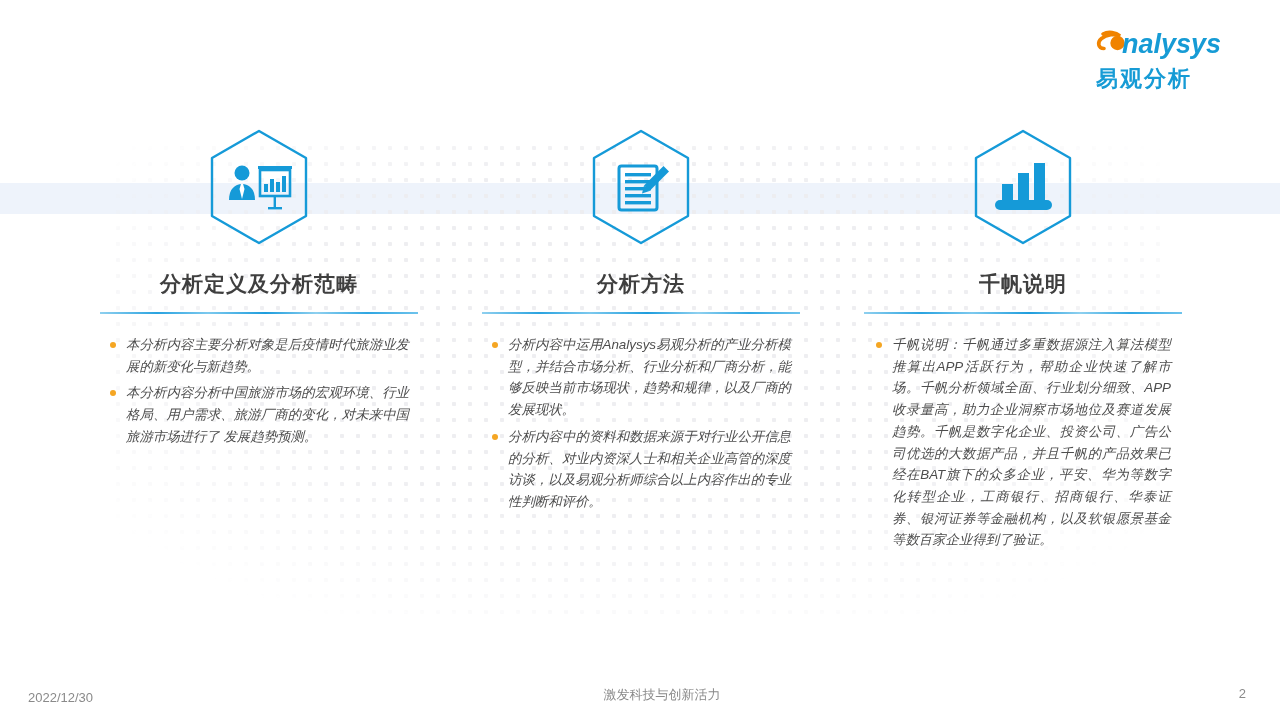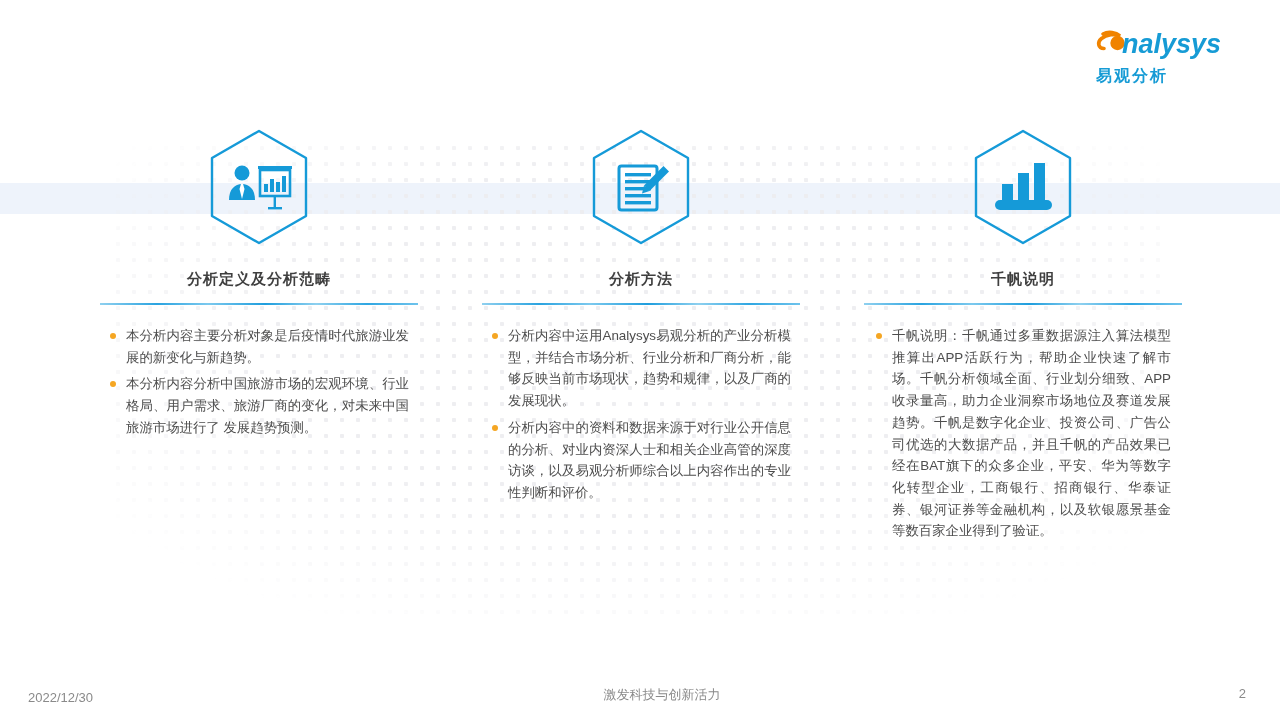--- a/index.html
+++ b/index.html
@@ -75,21 +75,21 @@
     position: absolute;
     right: 24px;
     top: 26px;
     width: 160px;
     line-height: 1;
   }
   .logo-mark { display: block; }
   .logo-cn {
     display: block;
     margin-top: 3px;
-    font-size: 16px;
+    font-size: 22px;
     color: #169bd5;
     letter-spacing: 2px;
     font-weight: 700;
   }
 
   
   .columns {
     position: absolute;
     left: 0;
     top: 128px;
@@ -108,21 +108,21 @@
 
   .icon-hex {
     width: 108px;
     height: 118px;
     position: relative;
   }
   .icon-hex svg { display: block; }
 
   .col-heading {
     margin-top: 24px;
-    font-size: 15px;
+    font-size: 21px;
     font-weight: 700;
     color: #3f3f3f;
     letter-spacing: 1px;
     text-align: center;
     white-space: nowrap;
   }
   .col-rule {
     margin-top: 14px;
     width: 318px;
     height: 2px;
@@ -135,20 +135,21 @@
     list-style: none;
   }
   .bullet {
     position: relative;
     padding-left: 17px;
     margin-bottom: 5px;
     font-size: 13.4px;
     line-height: 1.62;
     color: #4d4d4d;
     text-align: justify;
+    font-style: italic;
   }
   .bullet::before {
     content: "";
     position: absolute;
     left: 1px;
     top: 8px;
     width: 6px;
     height: 6px;
     border-radius: 50%;
     background: #f5a623;

